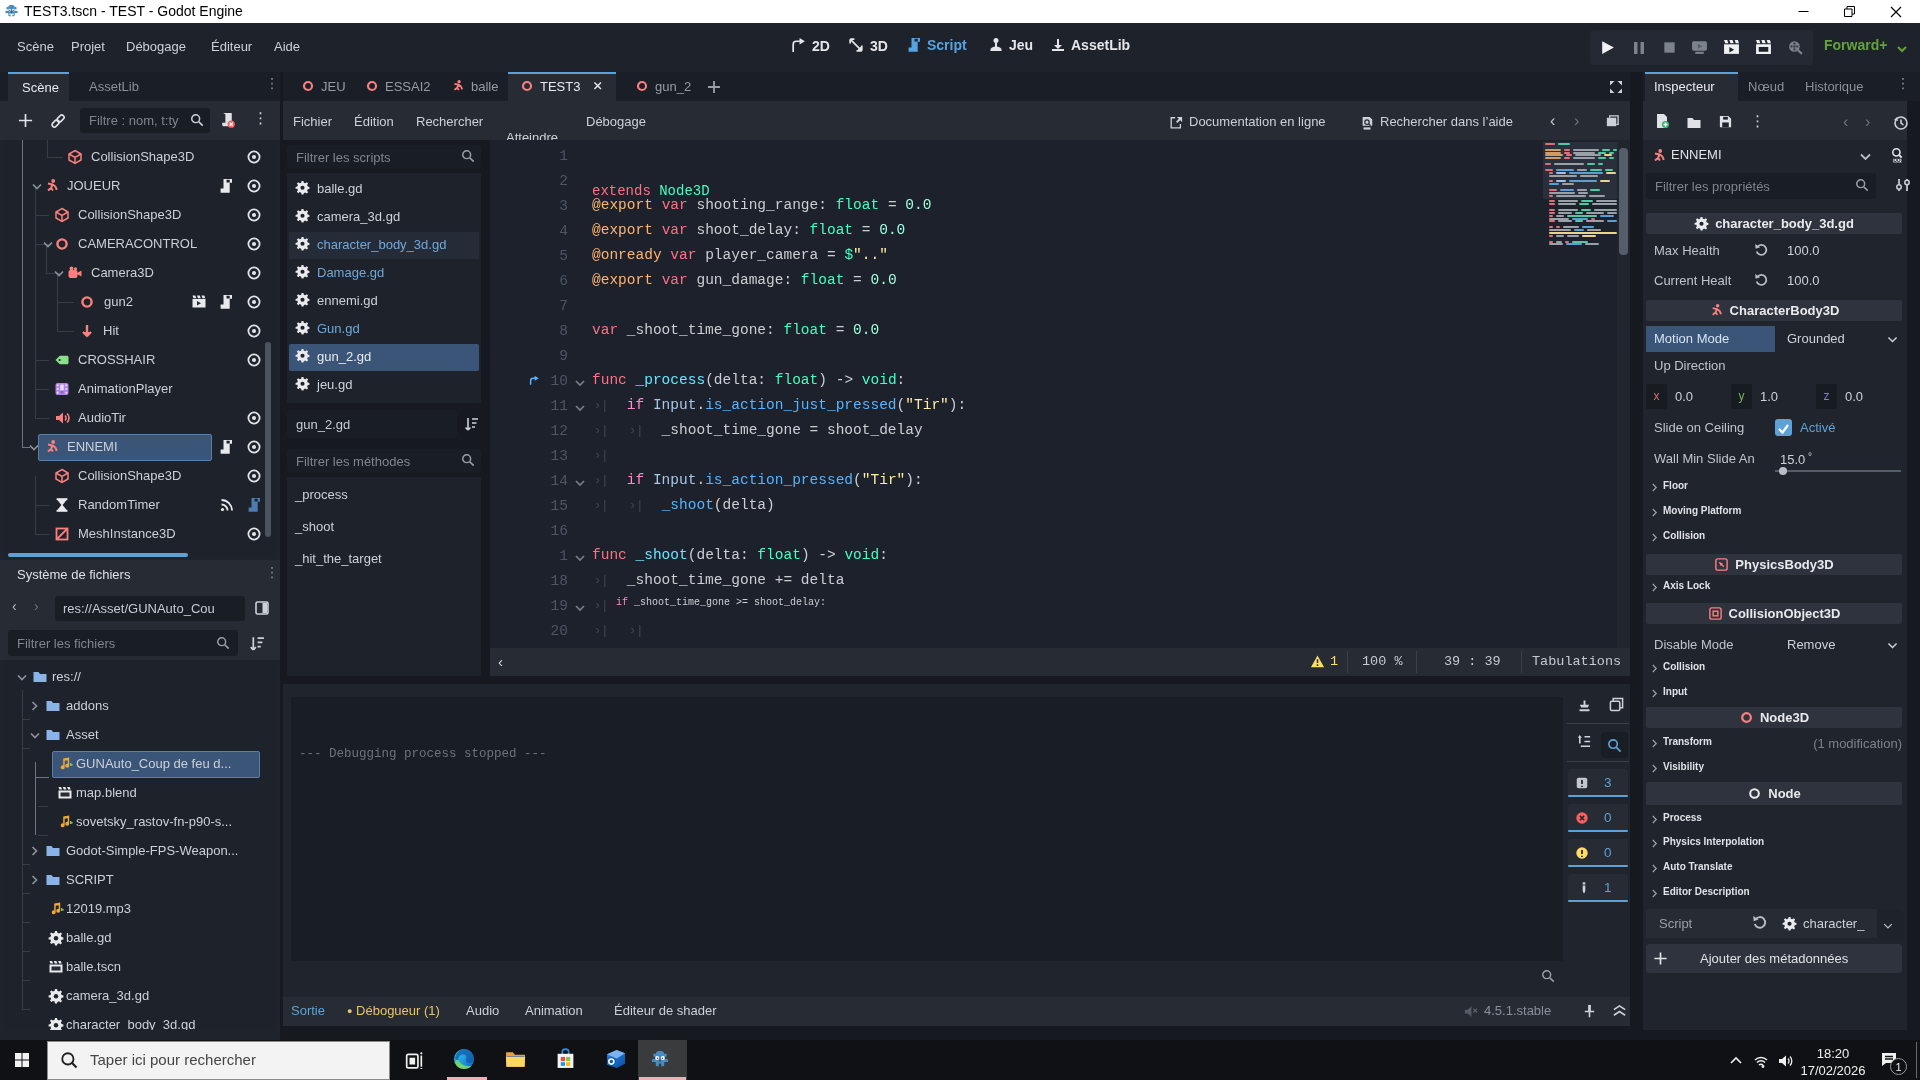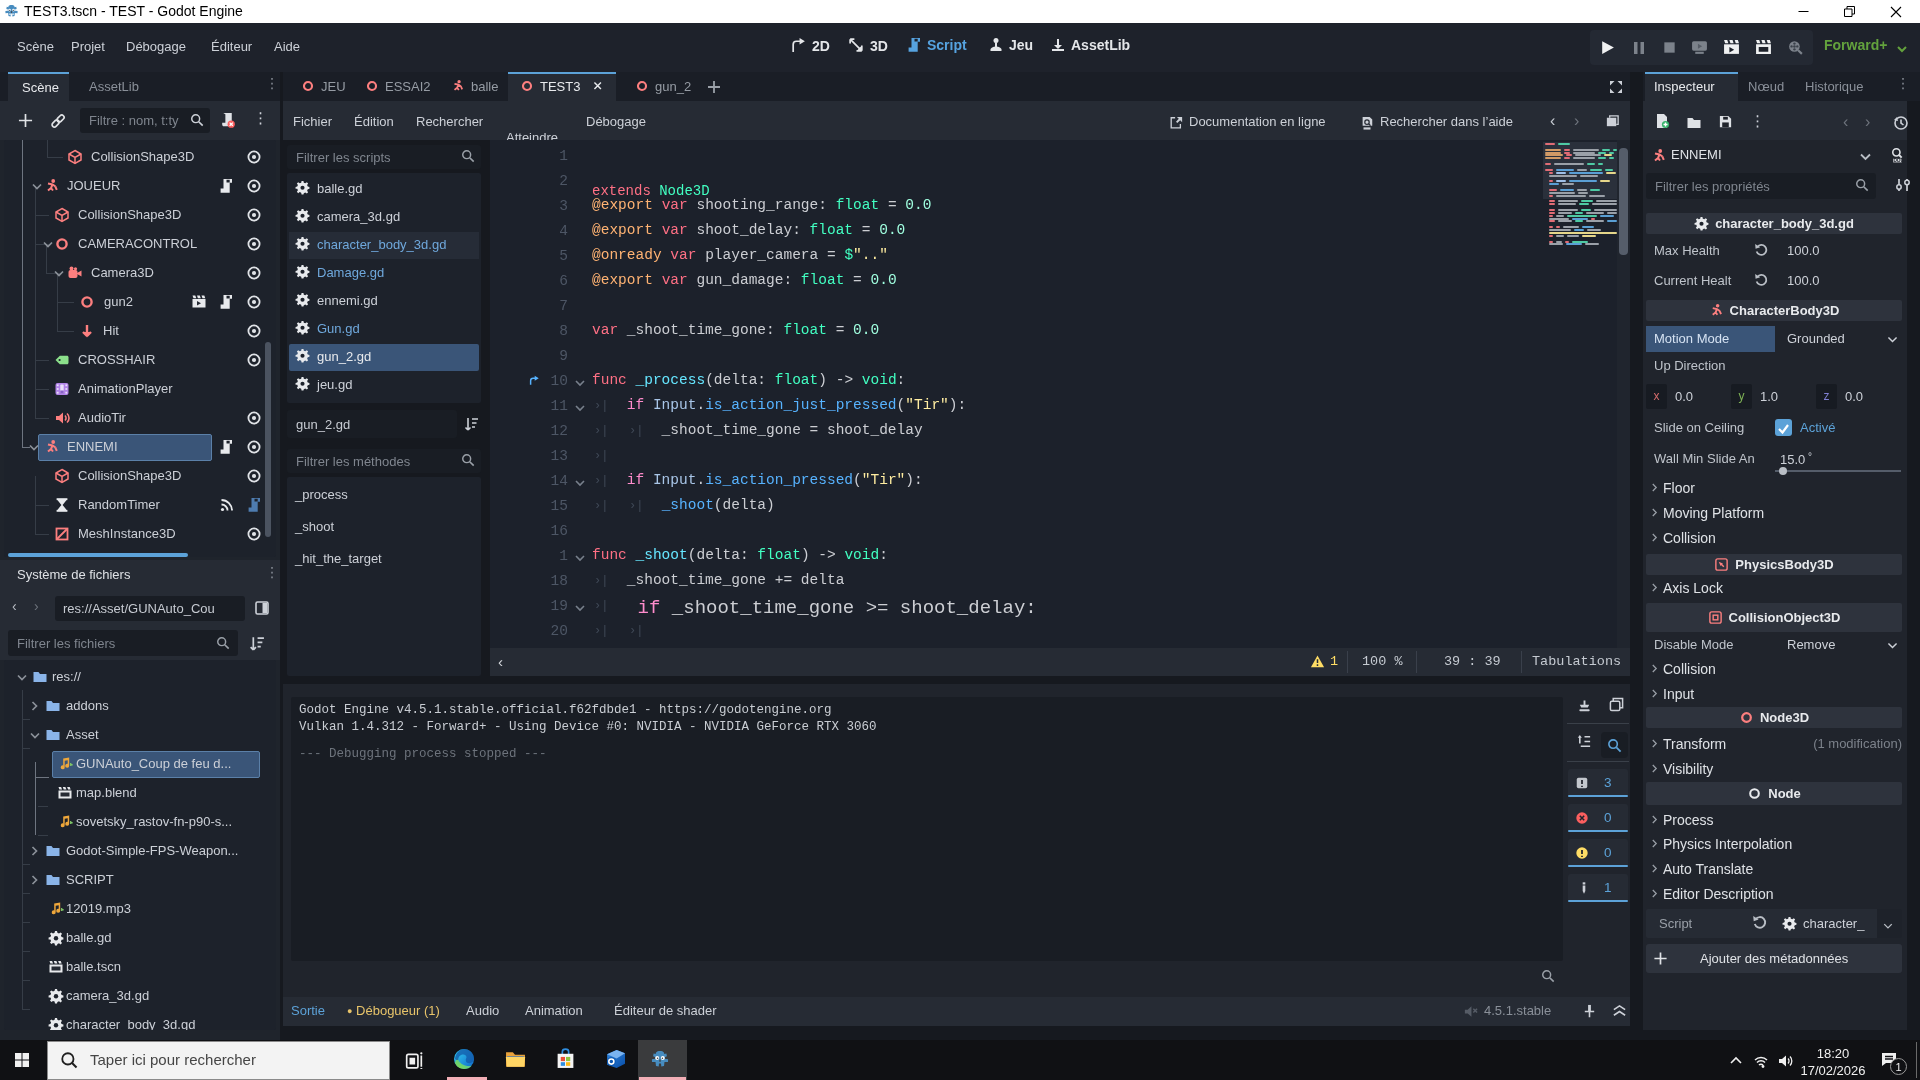--- a/index.html
+++ b/index.html
@@ -16,21 +16,21 @@
 #menubar{left:0;top:23px;width:1920px;height:49px;background:#1e222b;}
 .menuitem{position:absolute;top:16px;font-size:13px;color:#ccd0d7;}
 .viewbtn{position:absolute;top:14px;font-size:14px;font-weight:700;color:#e4e6e9;display:flex;align-items:center;gap:5px;}
 #playpanel{position:absolute;left:1590px;top:7px;width:223px;height:35px;background:#242933;border-radius:4px;display:flex;align-items:center;justify-content:space-between;padding:0 9px;}
 
 .tabstrip{background:#1a1e26;}
 .tab-active{background:#262b34;border-top:2px solid #5ca2d8;color:#e8eaed;}
 .panelhdr{background:#262b34;}
 .input{background:#191d24;border-radius:3px;color:#7f858e;font-size:13px;display:flex;align-items:center;}
 .cat{background:#2e333d;border-radius:2px;color:#e8eaed;font-weight:700;font-size:13px;display:flex;align-items:center;justify-content:center;gap:6px;}
-.sect{color:#dfe2e6;font-weight:400;font-size:14px;}
+.sect{color:#dfe2e6;font-weight:700;font-size:10px;}
 .selrow{background:#3a5578;border-radius:2px;}
 </style></head>
 <body>
 <div id="root">
 
 <div class="abs" id="titlebar">
  <svg class="abs" style="left:4px;top:4px" width="15" height="15" viewBox="0 0 16 16">
         <path fill="#478cbf" d="M8 1C5 1 4.6 2.6 4.7 3.4L2.9 2.9 2.5 5.2 4.3 5.9C4.2 6.3 4.2 6.7 4.2 7.1L1.5 7.5 1.6 9.8 4.4 9.6 4.8 12.8 7 13.2 7.2 10.9 8.8 10.9 9 13.2 11.2 12.8 11.6 9.6 14.4 9.8 14.5 7.5 11.8 7.1C11.8 6.7 11.8 6.3 11.7 5.9L13.5 5.2 13.1 2.9 11.3 3.4C11.4 2.6 11 1 8 1Z"></path>
         <circle cx="5.9" cy="6.5" r="1.4" fill="#fff"></circle>
         <circle cx="10.1" cy="6.5" r="1.4" fill="#fff"></circle>
@@ -633,21 +633,21 @@
       </svg>
       <div class="abs mono" style="left:309px;top:475px;font-size:14.5px;"><span style="color:#ff7085">func</span><span style="color:#ccced3">&nbsp;</span><span style="color:#66e6ff">_shoot</span><span style="color:#ccced3">(delta:&nbsp;</span><span style="color:#42ffc2">float</span><span style="color:#ccced3">)&nbsp;-&gt;&nbsp;</span><span style="color:#42ffc2">void</span><span style="color:#ccced3">:</span></div>
       <div class="abs mono" style="right:1062px;top:501px;font-size:14.5px;color:#4d5665;">18</div>
       <div class="abs mono" style="left:311px;top:501px;font-size:12px;color:#3f4856;">›∣</div>
       <div class="abs mono" style="left:309px;top:500px;font-size:14.5px;"><span style="color:#ccced3">&nbsp;&nbsp;&nbsp;&nbsp;_shoot_time_gone&nbsp;+=&nbsp;delta</span></div>
       <div class="abs mono" style="right:1062px;top:526px;font-size:14.5px;color:#4d5665;">19</div>
       <svg class="abs" style="left:291px;top:530px" width="12" height="12" viewBox="0 0 12 12">
         <path fill="none" stroke="#78808c" stroke-width="1.6" d="M2 4l4 4 4-4"></path>
       </svg>
       <div class="abs mono" style="left:311px;top:526px;font-size:12px;color:#3f4856;">›∣</div>
-      <div class="abs mono" style="left:309px;top:525px;font-size:19px;"><span style="color:#ccced3">&nbsp;&nbsp;&nbsp;&nbsp;</span><span style="color:#ff8ccc">if</span><span style="color:#ccced3">&nbsp;_shoot_time_gone&nbsp;&gt;=&nbsp;shoot_delay:</span></div>
+      <div class="abs mono" style="left:309px;top:525px;font-size:10px;"><span style="color:#ccced3">&nbsp;&nbsp;&nbsp;&nbsp;</span><span style="color:#ff8ccc">if</span><span style="color:#ccced3">&nbsp;_shoot_time_gone&nbsp;&gt;=&nbsp;shoot_delay:</span></div>
       <div class="abs mono" style="right:1062px;top:551px;font-size:14.5px;color:#4d5665;">20</div>
       <div class="abs mono" style="left:311px;top:551px;font-size:12px;color:#3f4856;">›∣</div>
       <div class="abs mono" style="left:346px;top:551px;font-size:12px;color:#3f4856;">›∣</div>
       <svg class="abs" style="left:246px;top:303px" width="13" height="13" viewBox="0 0 16 16">
         <path fill="none" stroke="#57b3ff" stroke-width="1.8" d="M2 12V7a3 3 0 0 1 3-3h5"></path>
         <path fill="#57b3ff" d="M7 1l5 3-5 3z"></path>
       </svg>
       <div class="abs" style="left:1260px;top:70px;width:76px;height:57px;background:#2a303b;"></div>
       <div class="abs" style="left:1262px;top:71px;width:10px;height:2px;background:#e06c75;border-radius:1px;"></div>
       <div class="abs" style="left:1275px;top:71px;width:12px;height:2px;background:#4ec9a3;border-radius:1px;"></div>
@@ -763,21 +763,20 @@
       </svg>
       <div class="abs mono" style="left:1047px;top:582px;font-size:13.5px;color:#ffdd65;">1</div>
       <div class="abs" style="left:1064px;top:579px;width:1px;height:22px;background:#3a404b;"></div>
       <div class="abs mono" style="left:1079px;top:582px;font-size:13.5px;color:#c5cad1;">100 %</div>
       <div class="abs" style="left:1133px;top:579px;width:1px;height:22px;background:#3a404b;"></div>
       <div class="abs mono" style="left:1161px;top:582px;font-size:13.5px;color:#c5cad1;">39 : 39</div>
       <div class="abs" style="left:1238px;top:579px;width:1px;height:22px;background:#3a404b;"></div>
       <div class="abs mono" style="left:1249px;top:582px;font-size:13.5px;color:#c5cad1;">Tabulations</div>
       <div class="abs" style="left:0;top:612px;width:1347px;height:313px;background:#20242c;"></div>
       <div class="abs" style="left:8px;top:625px;width:1272px;height:264px;background:#191d24;border-radius:2px;"></div>
-      <div class="abs mono" style="left:16px;top:630px;font-size:12.5px;color:#c9cdd3;line-height:17px;">Godot Engine v4.5.1.stable.official.f62fdbde1 - https://godotengine.org<br>Vulkan 1.4.312 - Forward+ - Using Device #0: NVIDIA - NVIDIA GeForce RTX 3060</div>
       <div class="abs mono" style="left:16px;top:675px;font-size:12.5px;color:#6d737c;">--- Debugging process stopped ---</div>
       <svg class="abs" style="left:1294px;top:627px" width="15" height="15" viewBox="0 0 16 16">
         <path fill="#cdd1d8" d="M7 1.5h2V6h4l-1.5 3h-7L3 6h4z"></path>
         <rect x="2.5" y="11" width="11" height="2" rx="1" fill="#cdd1d8"></rect>
       </svg>
       <svg class="abs" style="left:1326px;top:625px" width="15" height="15" viewBox="0 0 16 16">
         <rect x="1.5" y="4.5" width="10" height="10" rx="1.5" fill="none" stroke="#cdd1d8" stroke-width="1.6"></rect>
         <path fill="none" stroke="#cdd1d8" stroke-width="1.6" d="M4.5 4.5V1.5h10v10h-3"></path>
       </svg>
       <div class="abs" style="left:1284px;top:651px;width:62px;height:1px;background:#3a4049;"></div>
@@ -965,21 +964,21 @@
           <rect x="2" y="2" width="12" height="12" rx="2" fill="none" stroke="#fc7f7f" stroke-width="1.5"></rect>
           <path fill="#fc7f7f" d="M5 5l4.5 2-2.5 2.5z"></path>
           <path stroke="#fc7f7f" stroke-width="1.5" d="M7.5 7.5l3 3"></path>
         </svg>
         <span>PhysicsBody3D</span>
       </div>
       <svg class="abs" style="left:6px;top:510px" width="11" height="11" viewBox="0 0 16 16">
         <path fill="none" stroke="#9aa0a8" stroke-width="1.8" d="M5.5 3l5 5-5 5"></path>
       </svg>
       <div class="abs sect" style="left:20px;top:508px;">Axis Lock</div>
-      <div class="abs cat" style="left:3px;top:531px;width:256px;height:29px;">
+      <div class="abs cat" style="left:3px;top:531px;width:256px;height:21px;">
         <svg width="15" height="15" viewBox="0 0 16 16">
           <rect x="2" y="2" width="12" height="12" rx="2" fill="none" stroke="#fc7f7f" stroke-width="1.5"></rect>
           <rect x="5.5" y="5.5" width="5" height="5" fill="none" stroke="#fc7f7f" stroke-width="1.5"></rect>
         </svg>
         <span>CollisionObject3D</span>
       </div>
       <div class="abs" style="left:11px;top:565px;font-size:13px;color:#bfc4cb;">Disable Mode</div>
       <div class="abs" style="left:144px;top:565px;font-size:13px;color:#cdd1d8;">Remove</div>
       <svg class="abs" style="left:243px;top:567px" width="13" height="13" viewBox="0 0 16 16">
         <path fill="none" stroke="#cdd1d8" stroke-width="1.8" d="M3 5.5l5 5 5-5"></path>

